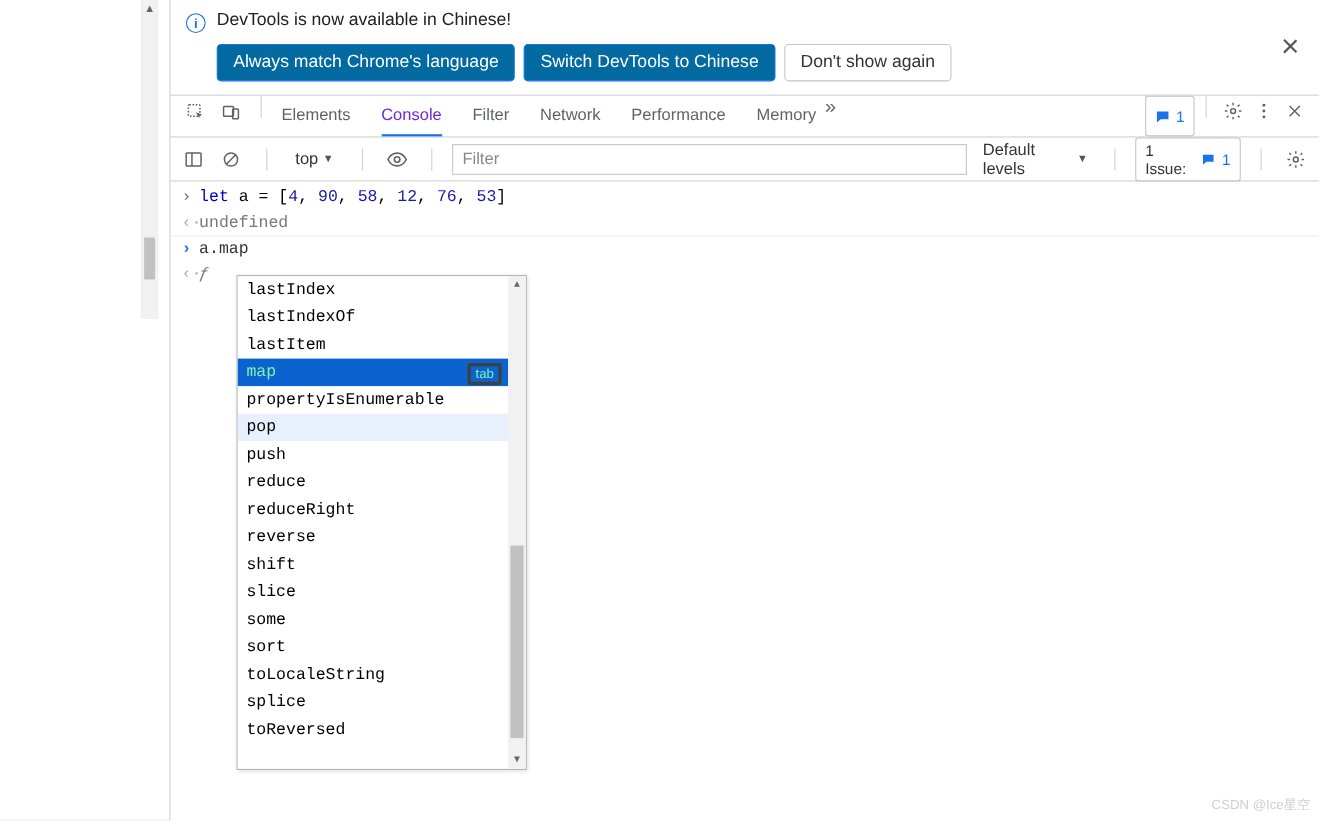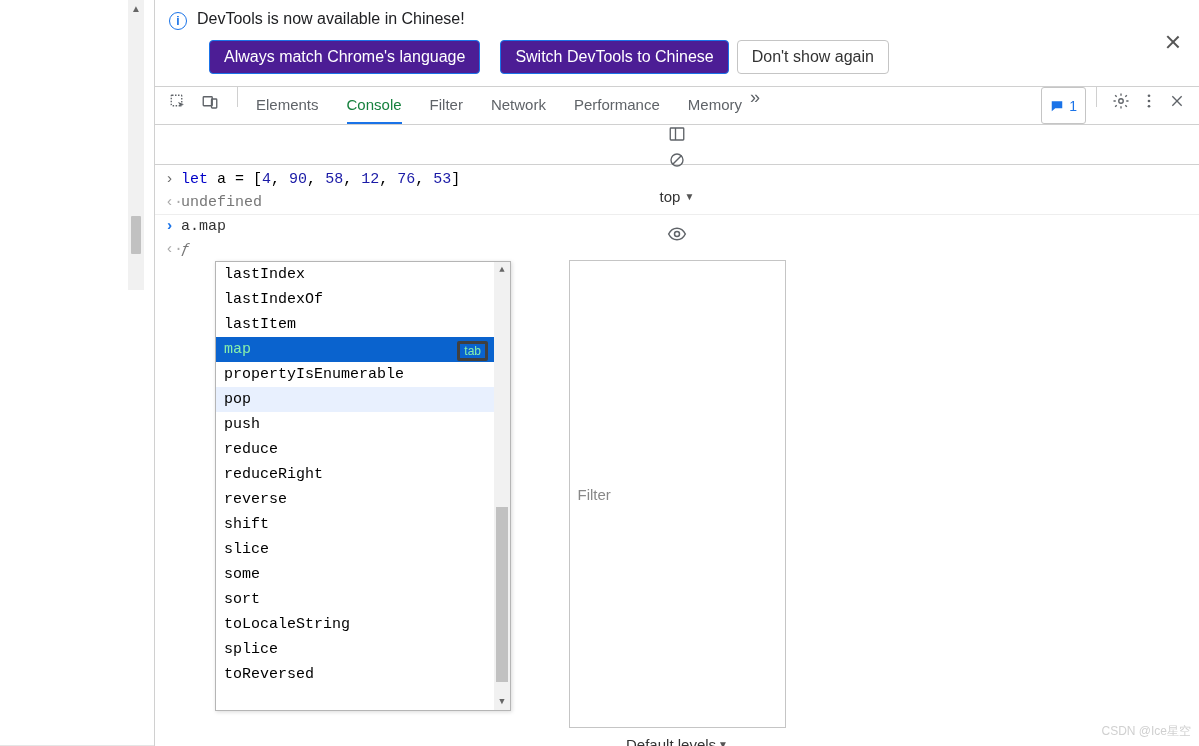--- a/index.html
+++ b/index.html
@@ -78,21 +78,21 @@
   .col { display:flex; flex-direction:column; }
   .btn {
     padding: 7px 14px;
     border-radius: 4px;
     font-size: 16px;
     cursor: pointer;
     border: 1px solid transparent;
     display: inline-flex;
     align-items: center;
   }
-  .btn-primary { background: #4c1d95; color: #fff; border-color:#1a73e8;margin-left:12px;}
+  .btn-primary { background: #0369a1; color: #fff; border-color:#1a73e8;}
   .btn-outline { background: #fff; color: #333; border: 1px solid #c5c5c5; }
   .close-x {
     position: absolute;
     right: 18px; top: 34px;
     width: 16px; height: 16px;
     cursor: pointer;
     color: #555;
   }
   .close-x::before, .close-x::after{
     content:""; position:absolute; left:7px; top:0;
@@ -126,21 +126,21 @@
     height: 100%;
   }
   .tab {
     display: flex; align-items: center;
     color: #5f6368;
     font-size: 15px;
     cursor: pointer;
     height:100%;
     border-bottom: 2px solid transparent;
   }
-  .tab.active { color: #15803d; border-bottom-color: #1a73e8; }
+  .tab.active { color: #6d28d9; border-bottom-color: #1a73e8; }
   .more-chev { color:#5f6368; font-size:18px; padding:0 8px; cursor:pointer; }
   .spacer { flex: 1; }
   .badge {
     display: inline-flex; align-items:center;
     border: 1px solid #c5c5c5;
     border-radius: 3px;
     padding: 2px 8px;
     font-size: 14px;
     color: #1a73e8;
     gap:5px;
@@ -150,21 +150,20 @@
   .gear-icon, .kebab, .close-devtools { width:28px; height:28px; display:inline-flex; align-items:center; justify-content:center; color:#5f6368; cursor:pointer;}
 
   
   .filterrow{
     display:flex;
     align-items:center;
     height:40px;
     border-bottom:1px solid #d0d0d0;
     padding: 0 8px;
     gap:8px;
-    flex-direction:column;
   }
   .icon-btn{
     width:28px;height:28px;display:inline-flex;align-items:center;justify-content:center;
     color:#5f6368;cursor:pointer;border-radius:2px;
   }
   .context-select{
     display:inline-flex;align-items:center;
     padding:3px 8px;
     font-size:15px;color:#333;cursor:pointer;
     gap:4px;
@@ -215,22 +214,22 @@
   .kw{ color:#0000c8;}
   .num{ color:#1a1aa6;}
   .ident{ color:#000;}
   .undef{ color:#777;}
   .fn-ital{ font-style:italic; color:#777; margin-right:4px;}
   .sep{height:1px;background:#eee;margin:0;}
 
   
   .ac{
     position:absolute;
-    left:60px; top:96px;
-    width:296px;
+    left:60px; top:85px;
+    width:264px;
     height:450px;
     background:#fff;
     border:1px solid #b5b5b5;
     box-shadow: 1px 1px 4px rgba(0,0,0,.15);
     font-family: Consolas, "Courier New", monospace;
     font-size:15px;
     display:flex;
   }
   .ac-list{
     flex:1;

